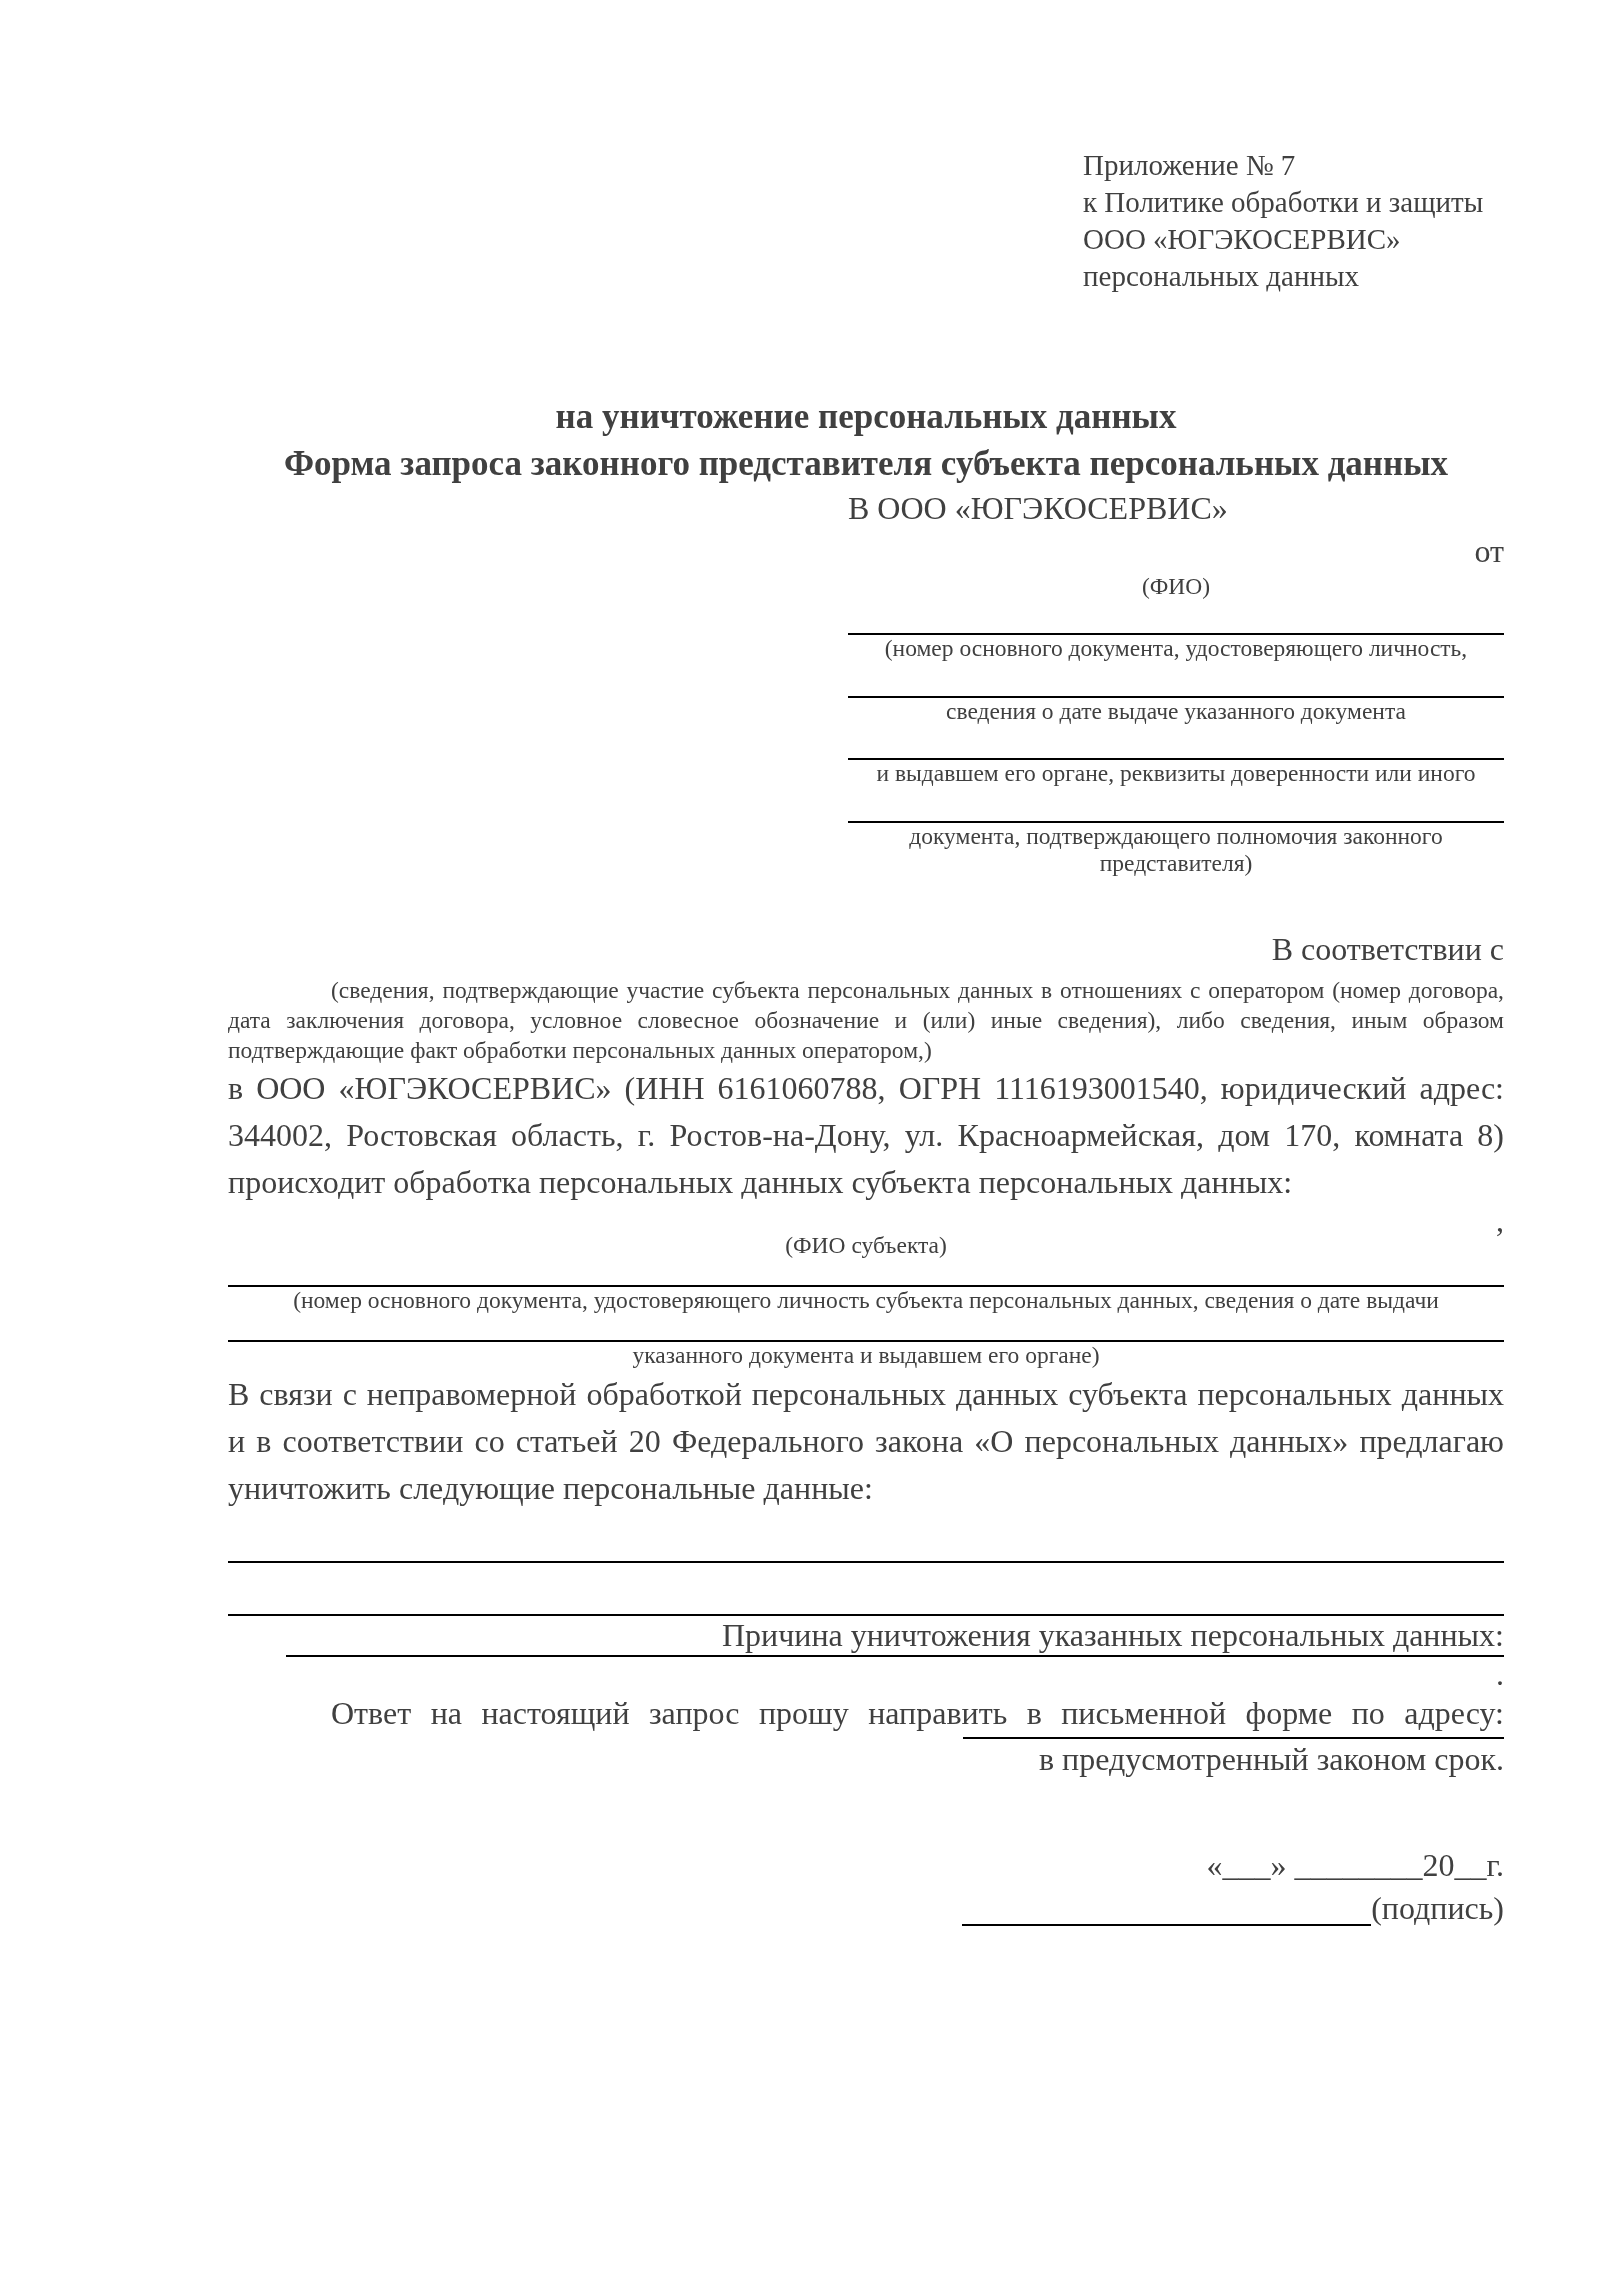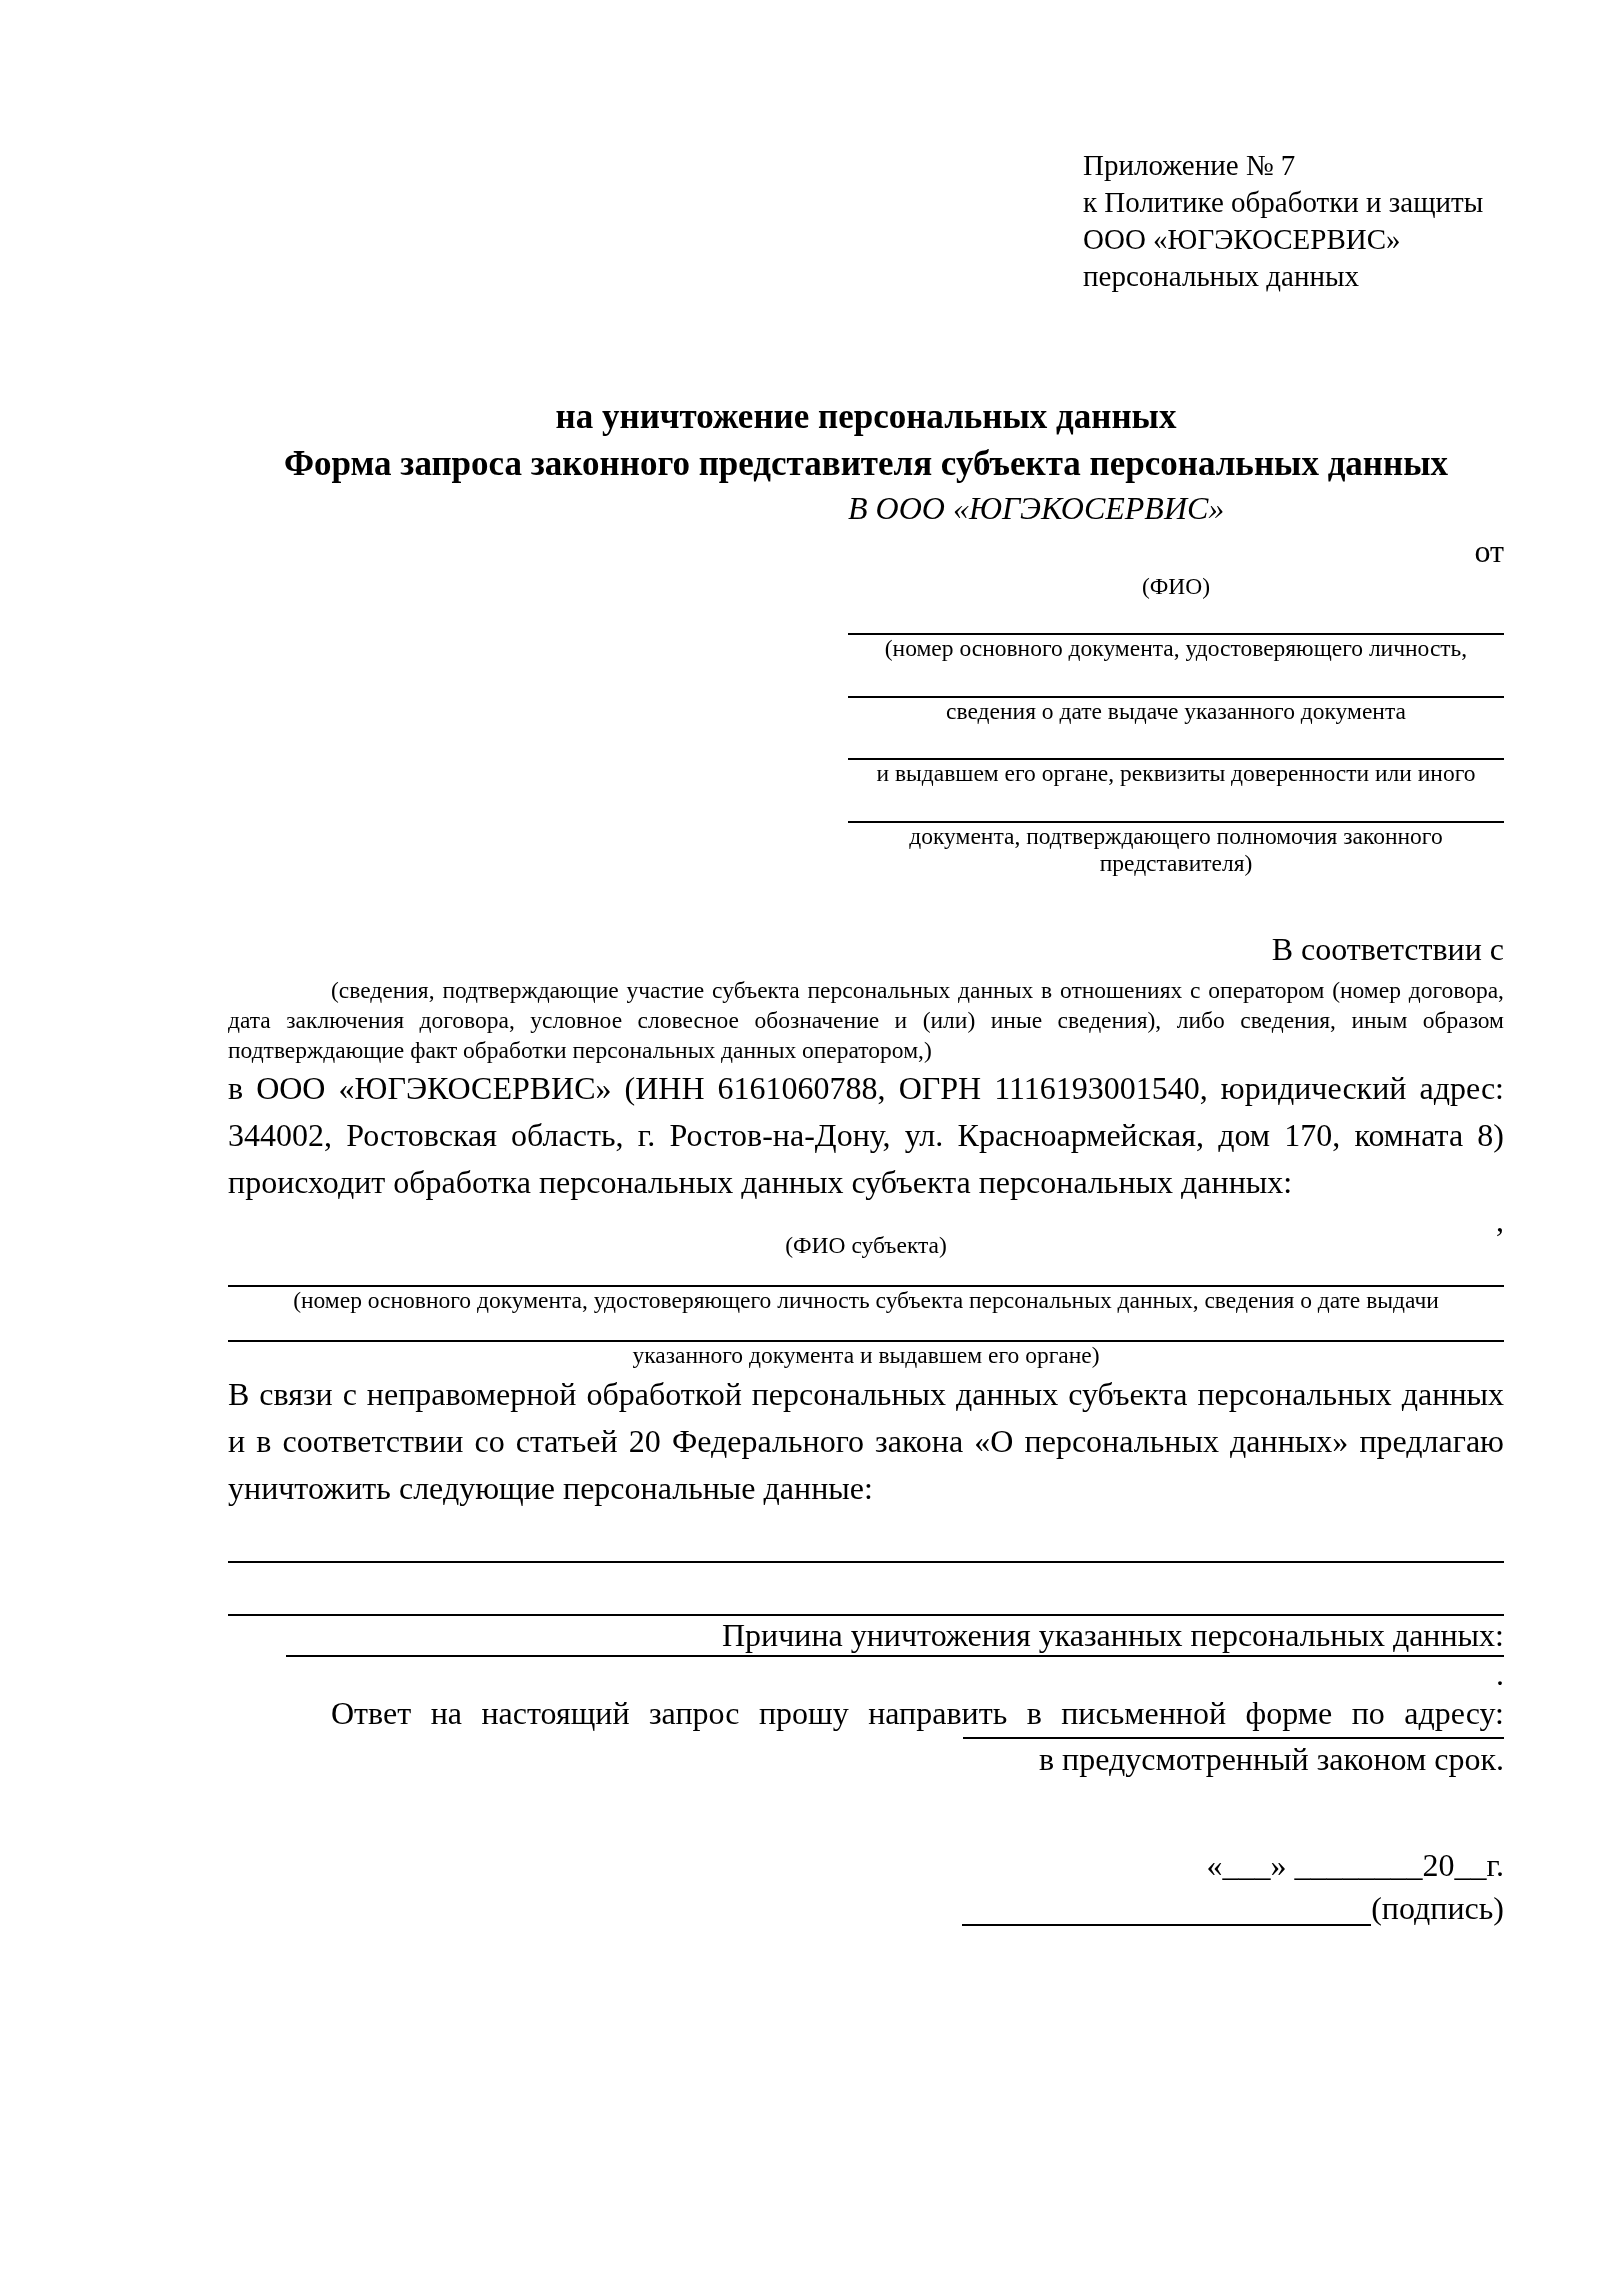--- a/index.html
+++ b/index.html
@@ -1,28 +1,28 @@
 <!DOCTYPE html>
 <html><head>
 <meta charset="utf-8">
 <style>
   html,body{margin:0;padding:0;background:#888;}
   .page{
-    width:1621px;height:2293px;background:#ffffff;color:#000000;
+    width:1621px;height:2293px;background:#ffffff;color:#404040;
     font-family:"Liberation Serif","DejaVu Serif",serif;
     font-size:32px;line-height:47px;
     box-sizing:border-box;
     padding:147px 117px 0 228px;
     position:relative;overflow:hidden;
     margin:0 auto;
   }
   .header-note{margin-left:855px;font-size:29px;line-height:37px;}
   .title{margin-top:98px;text-align:center;font-weight:bold;font-size:35px;line-height:47px;}
   .addr-block{margin-left:620px;}
-  .addr-org{line-height:43px;font-style:italic;}
+  .addr-org{line-height:43px;}
   .row{display:flex;align-items:flex-end;flex-direction:column;}
   .blank{border-bottom:2.9px solid #000;}
   .grow{flex:1 1 auto;}
   .from-row{height:43px;}
   .from-row .label{line-height:43px;}
   .from-row .blank{height:37px;margin-left:9.8px;}
   .cap{font-size:23.5px;line-height:27.4px;text-align:center;}
   .blank-row{height:33px;border-bottom:2.9px solid #000;}
   .accord-row{margin-top:51px;height:43px;}
   .accord-row .label{line-height:43px;padding-left:103px;white-space:nowrap;}

